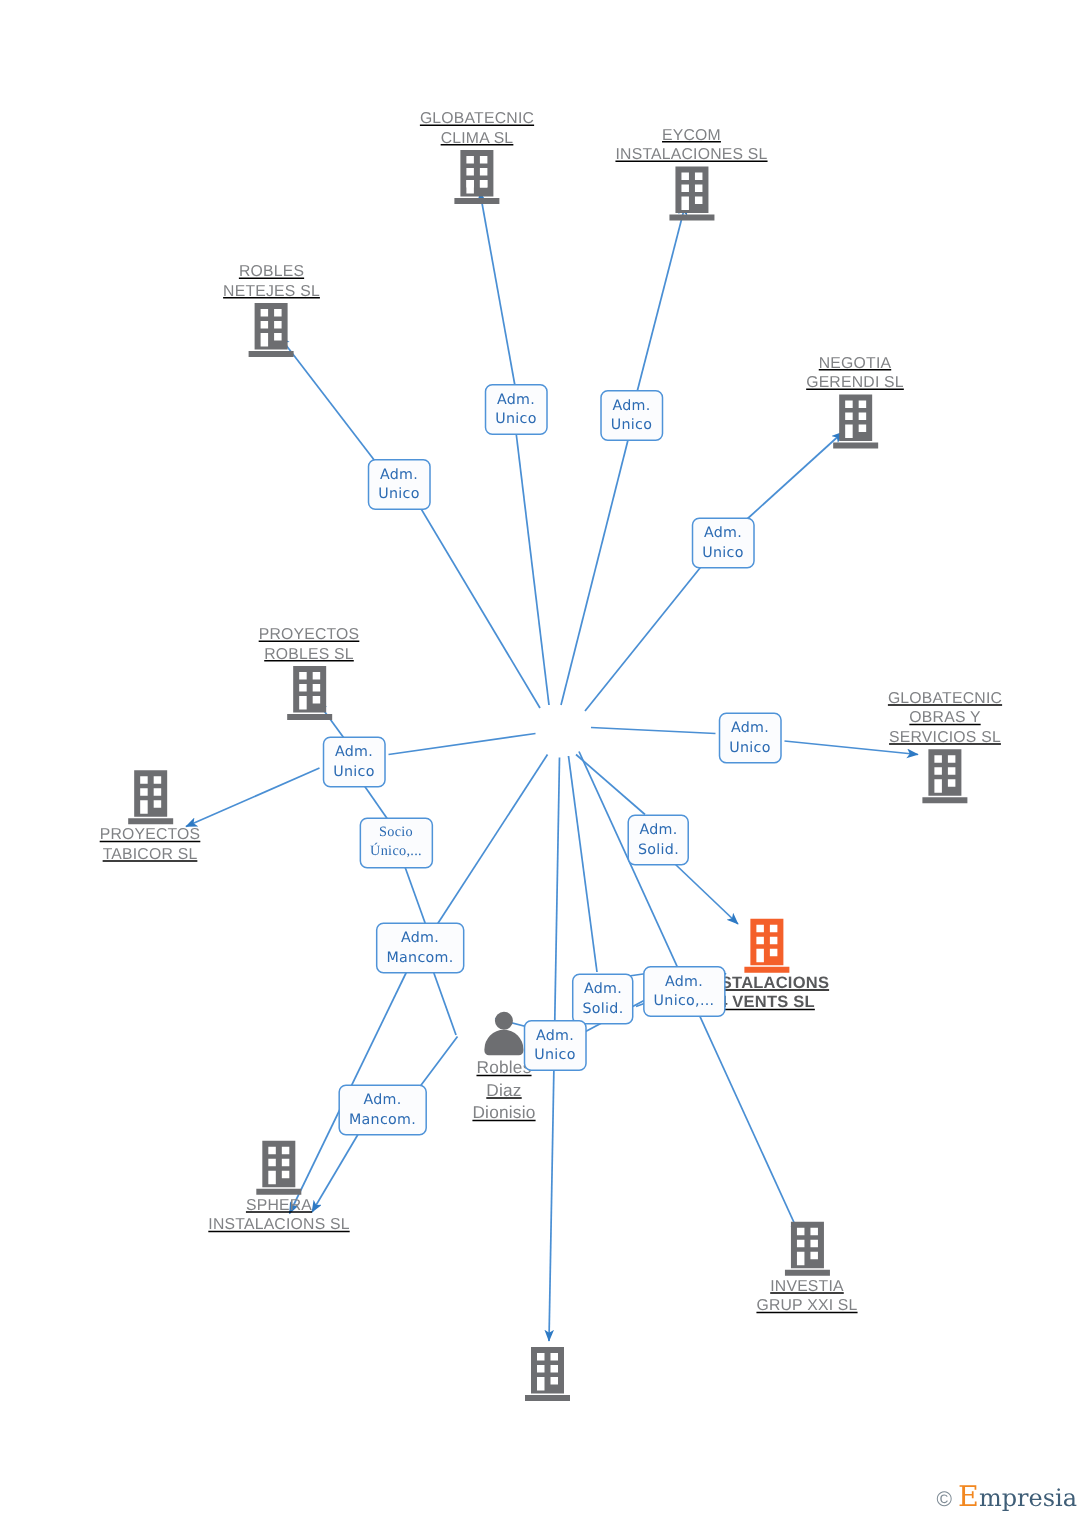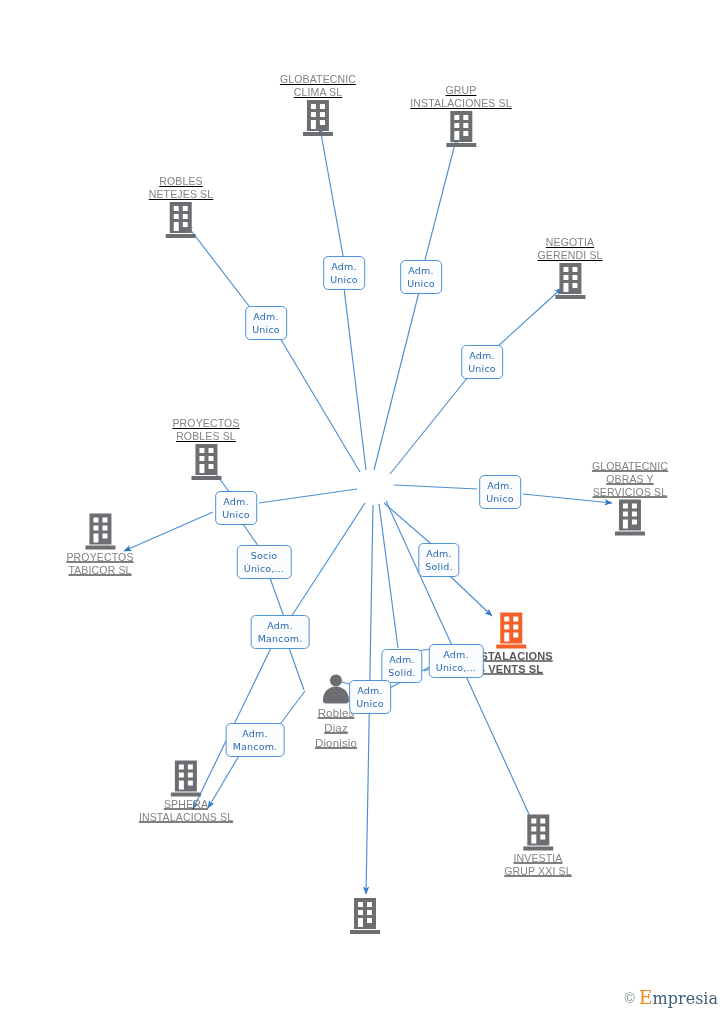--- a/index.html
+++ b/index.html
@@ -141,21 +141,21 @@
         <i style="left:17px;top:12px"></i>
       <i style="left:8px;top:20px"></i>
         <i style="left:17px;top:20px"></i>
       <div class="door" style="left:8px;top:20px;"></div>
       <i style="left:17px;top:20px"></i>
       <div class="base"></div>
     </div>
   </div>
 
   <div class="node company above" style="left:461px;top:115px;">
-    <div class="caption">GRUP
+    <div class="caption">EYCOM
 INSTALACIONES SL</div>
     <div class="bld">
       <div class="tower"></div>
       <i style="left:8px;top:4px"></i>
         <i style="left:17px;top:4px"></i>
       <i style="left:8px;top:12px"></i>
         <i style="left:17px;top:12px"></i>
       <div class="door" style="left:8px;top:20px;"></div>
       <i style="left:17px;top:20px"></i>
       <div class="base"></div>
@@ -312,21 +312,21 @@
   <div class="rel" style="left:421px;top:277px;">Adm.
 Unico</div>
   <div class="rel" style="left:266px;top:323px;">Adm.
 Unico</div>
   <div class="rel" style="left:482px;top:362px;">Adm.
 Unico</div>
   <div class="rel" style="left:500px;top:492px;">Adm.
 Unico</div>
   <div class="rel" style="left:236px;top:508px;">Adm.
 Unico</div>
-  <div class="rel" style="left:264px;top:562px;">Socio
+  <div class="rel" style="left:264px;top:562px;font-family:Liberation Serif, serif;">Socio
 Único,...</div>
   <div class="rel" style="left:439px;top:560px;">Adm.
 Solid.</div>
   <div class="rel" style="left:280px;top:632px;">Adm.
 Mancom.</div>
   <div class="rel" style="left:402px;top:666px;">Adm.
 Solid.</div>
   <div class="rel" style="left:456px;top:661px;">Adm.
 Unico,...</div>
   <div class="rel" style="left:370px;top:697px;">Adm.

